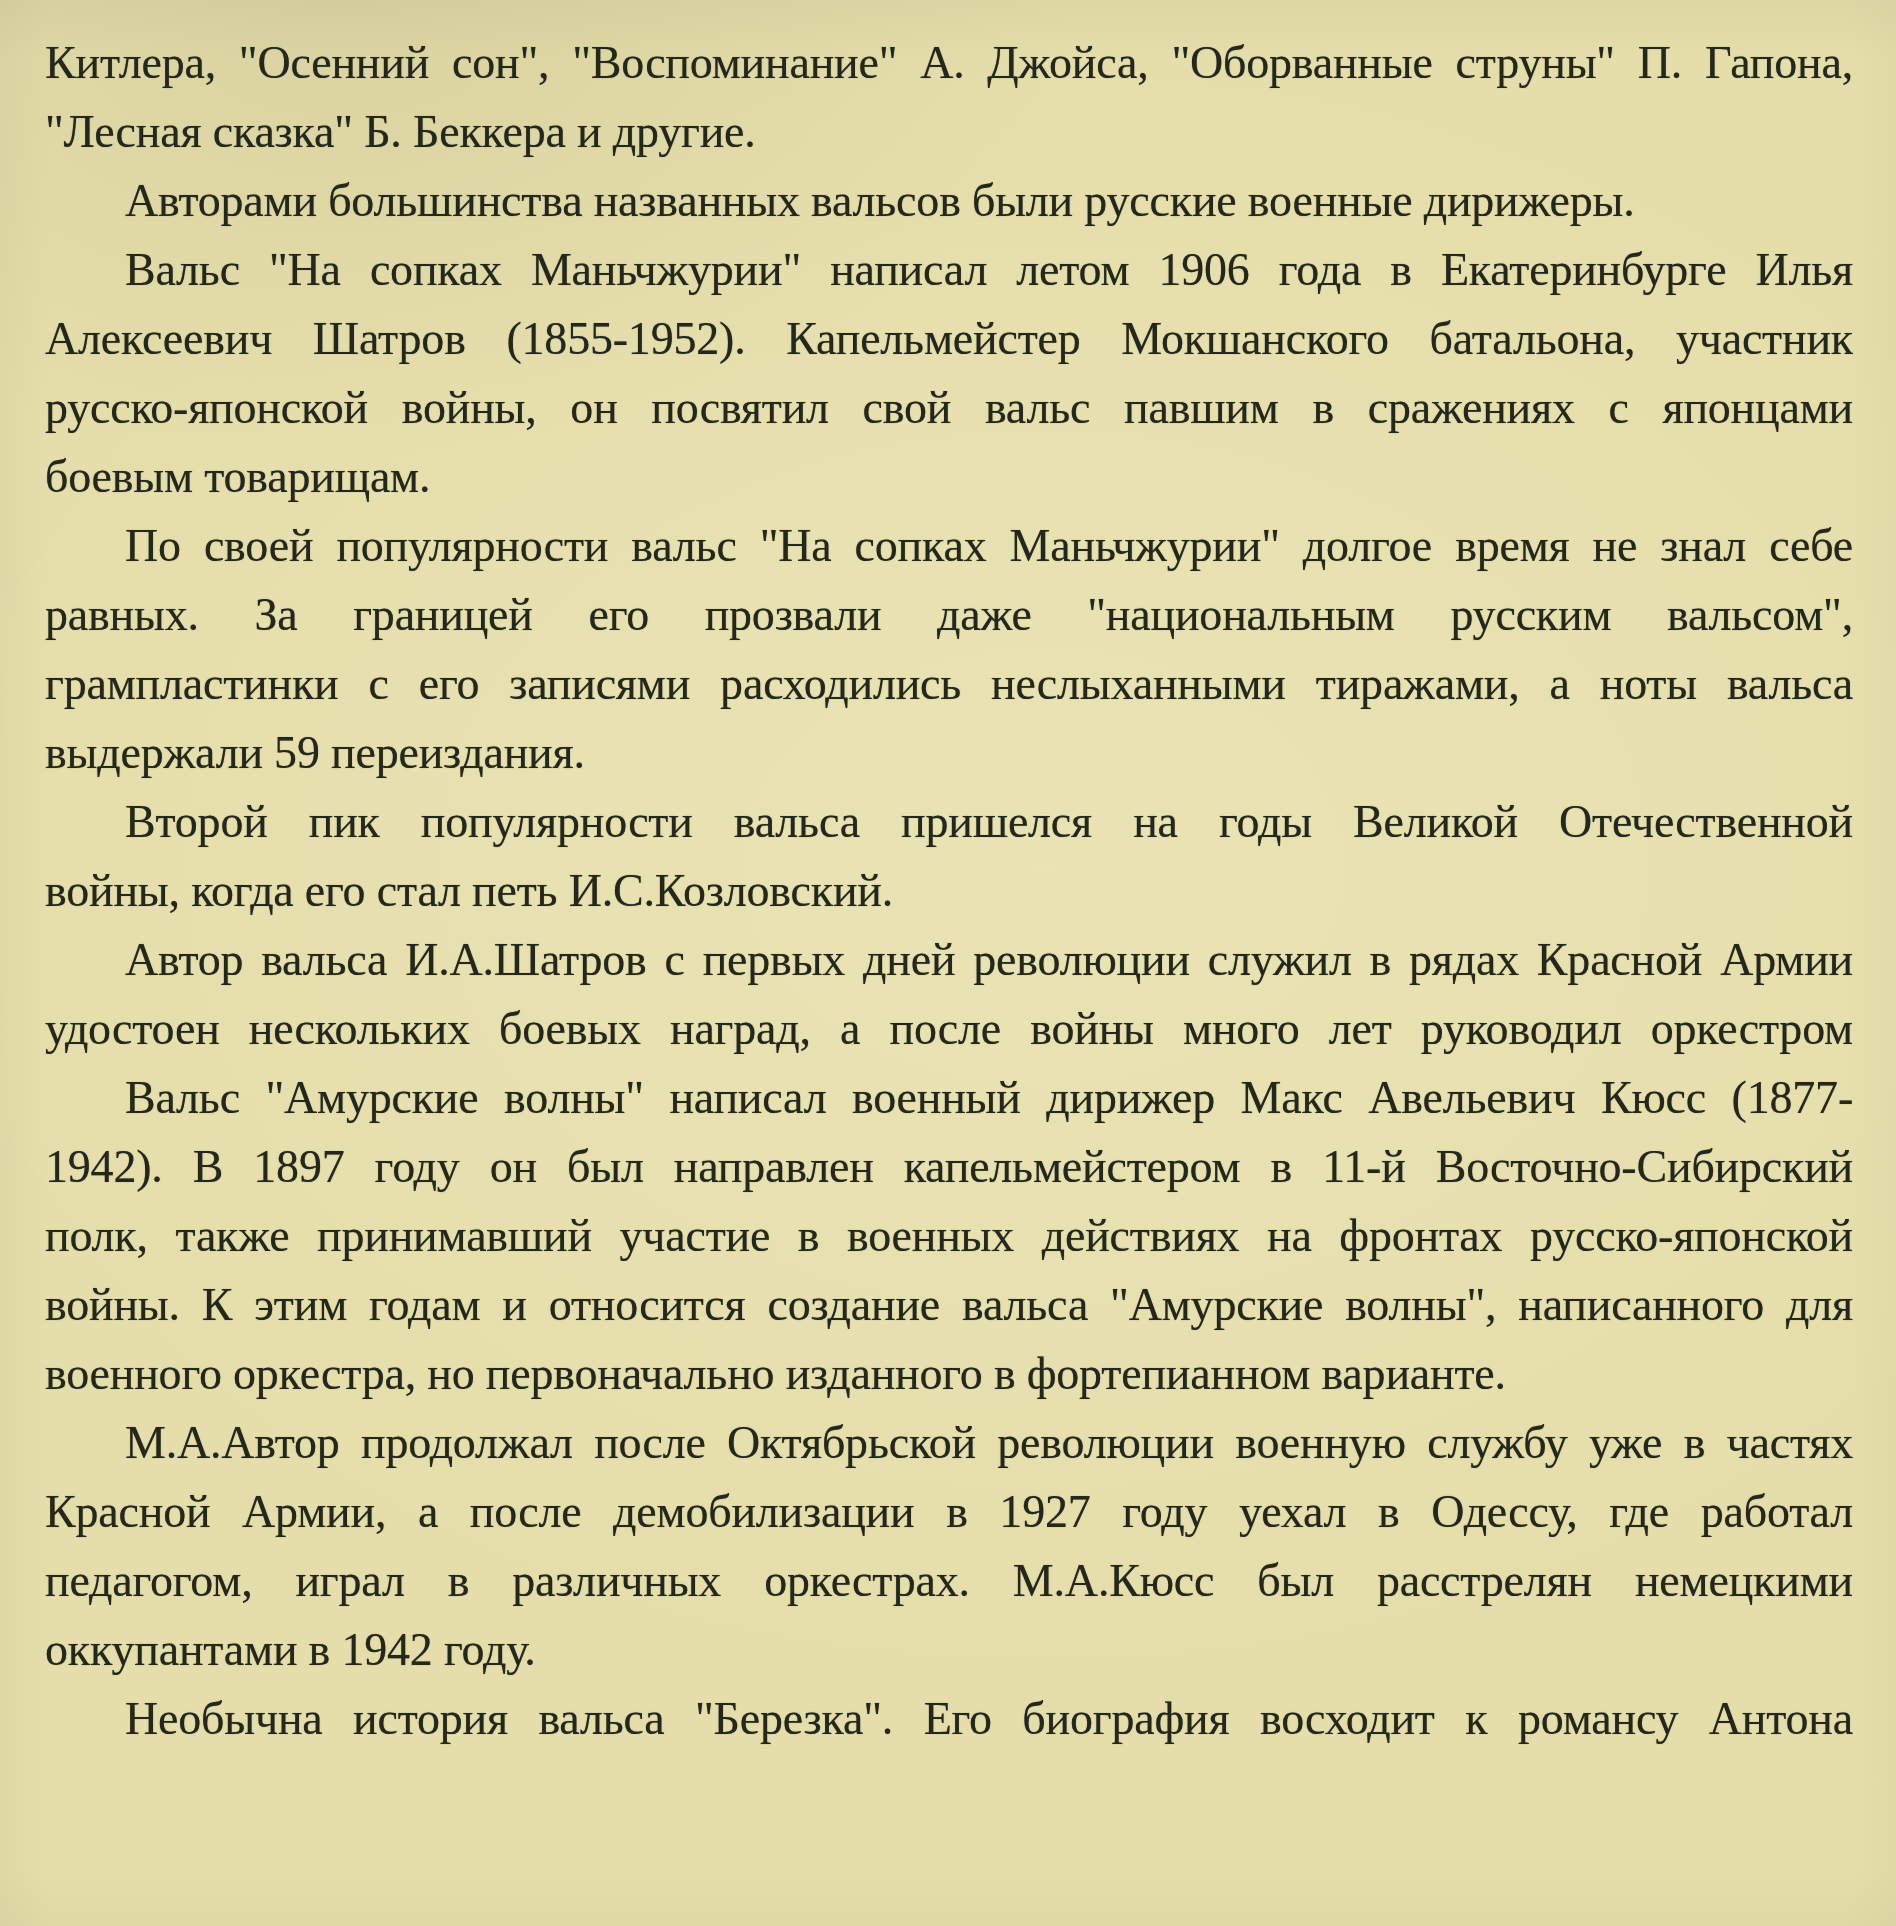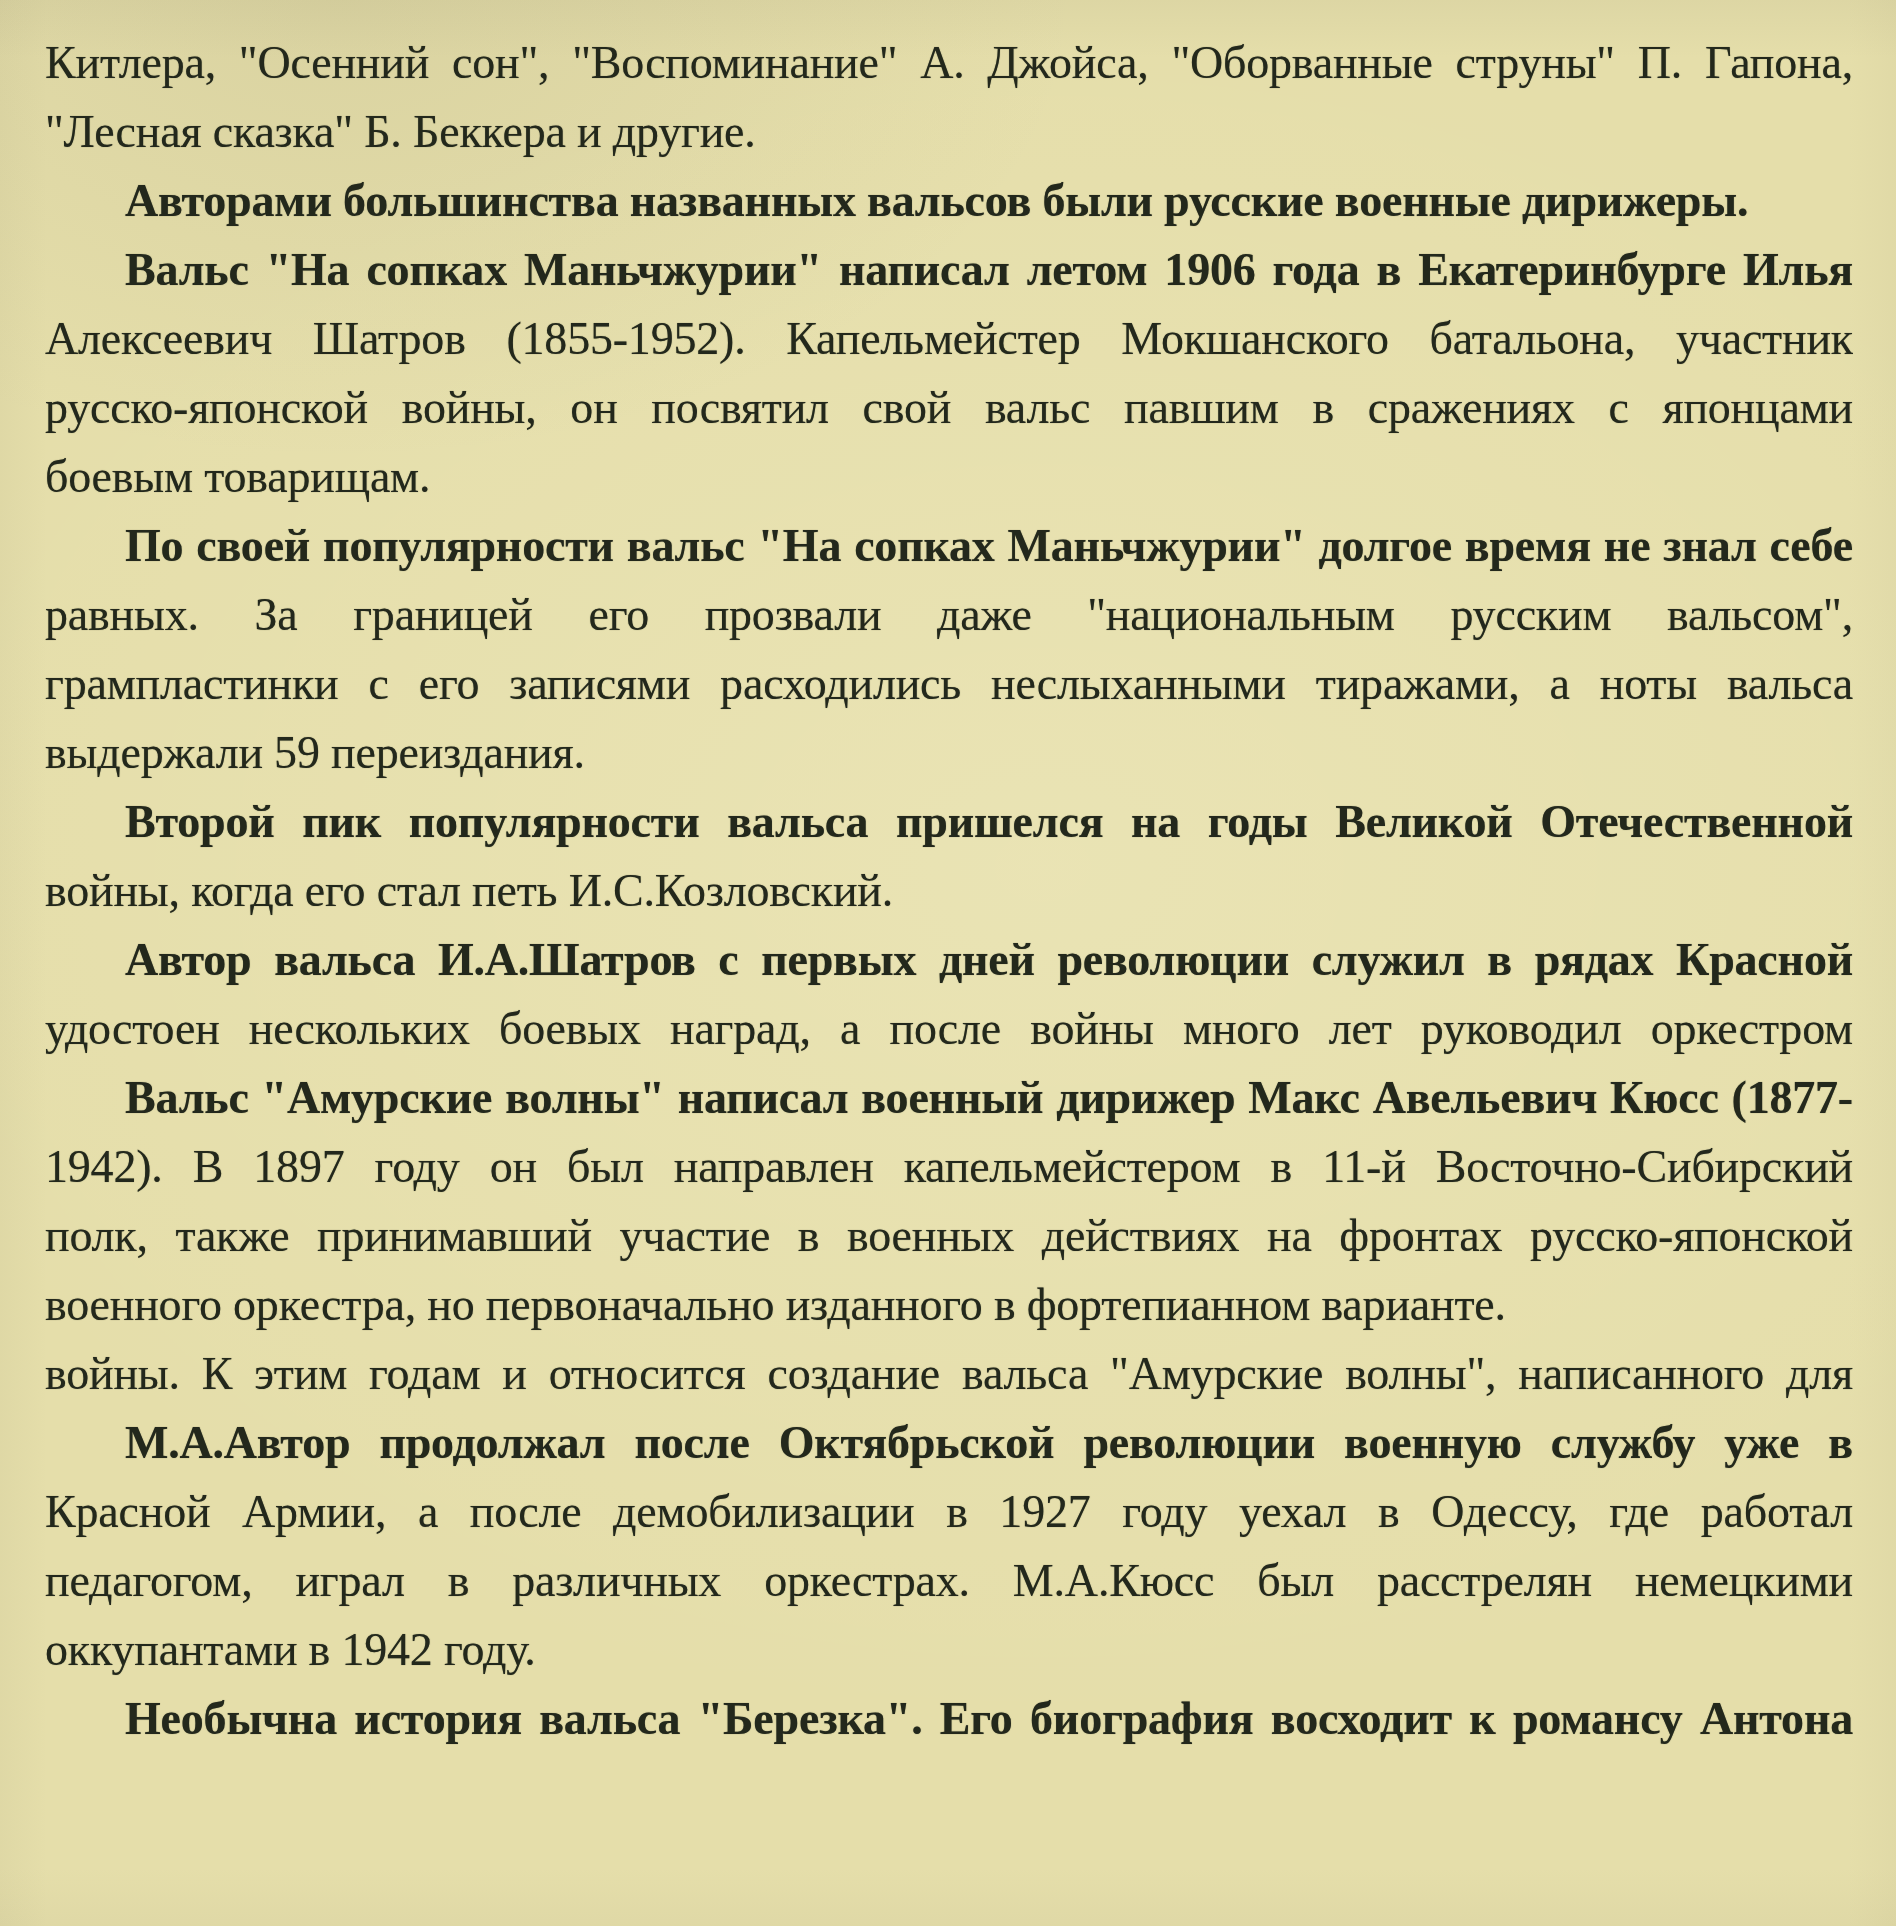--- a/index.html
+++ b/index.html
@@ -42,21 +42,20 @@
     white-space: normal;
     text-shadow: 0 0 1px rgba(38,43,28,0.55);
     letter-spacing: -0.2px;
   }
   .line.no-just {
     text-align: left;
     text-align-last: left;
   }
   .line.indent {
     padding-left: 80px;
-    font-weight: bold;
   }
 </style>
 </head>
 <body>
 
 <div class="page" style="background-color: rgb(229, 222, 170);">
   <div class="text-block" id="text-block" style="color: rgb(35, 40, 28);">
       <div class="line">Китлера, "Осенний сон", "Воспоминание" А. Джойса, "Оборванные струны" П. Гапона,</div>
       <div class="line no-just">"Лесная сказка" Б. Беккера и другие.</div>
       <div class="line indent no-just">Авторами большинства названных вальсов были русские военные дирижеры.</div>
@@ -68,22 +67,22 @@
       <div class="line">равных. За границей его прозвали даже "национальным русским вальсом",</div>
       <div class="line">грампластинки с его записями расходились неслыханными тиражами, а ноты вальса</div>
       <div class="line no-just">выдержали 59 переиздания.</div>
       <div class="line indent">Второй пик популярности вальса пришелся на годы Великой Отечественной</div>
       <div class="line no-just">войны, когда его стал петь И.С.Козловский.</div>
       <div class="line indent">Автор вальса И.А.Шатров с первых дней революции служил в рядах Красной Армии</div>
       <div class="line">удостоен нескольких боевых наград, а после войны много лет руководил оркестром</div>
       <div class="line indent">Вальс "Амурские волны" написал военный дирижер Макс Авельевич Кюсс (1877-</div>
       <div class="line">1942). В 1897 году он был направлен капельмейстером в 11-й Восточно-Сибирский</div>
       <div class="line">полк, также принимавший участие в военных действиях на фронтах русско-японской</div>
+      <div class="line">войны. К этим годам и относится создание вальса "Амурские волны", написанного для</div>
       <div class="line no-just">военного оркестра, но первоначально изданного в фортепианном варианте.</div>
-      <div class="line">войны. К этим годам и относится создание вальса "Амурские волны", написанного для</div>
       <div class="line indent">М.А.Автор продолжал после Октябрьской революции военную службу уже в частях</div>
       <div class="line">Красной Армии, а после демобилизации в 1927 году уехал в Одессу, где работал</div>
       <div class="line">педагогом, играл в различных оркестрах. М.А.Кюсс был расстрелян немецкими</div>
       <div class="line no-just">оккупантами в 1942 году.</div>
       <div class="line indent">Необычна история вальса "Березка". Его биография восходит к романсу Антона</div>
     </div>
 </div>
 
 
 </body></html>

